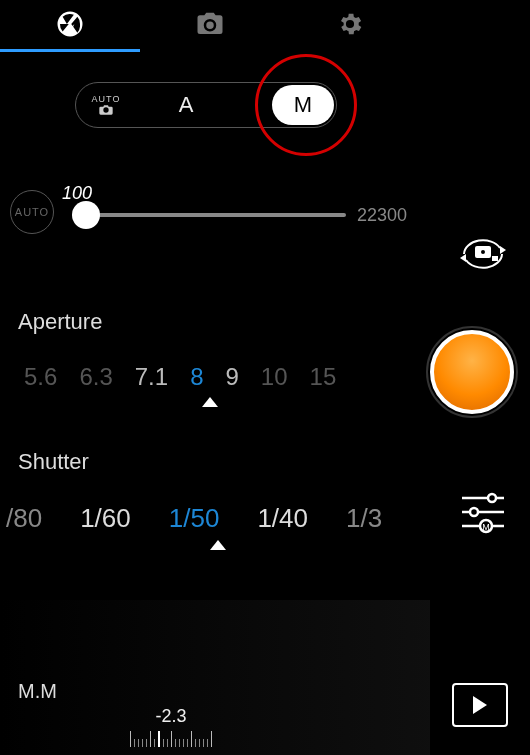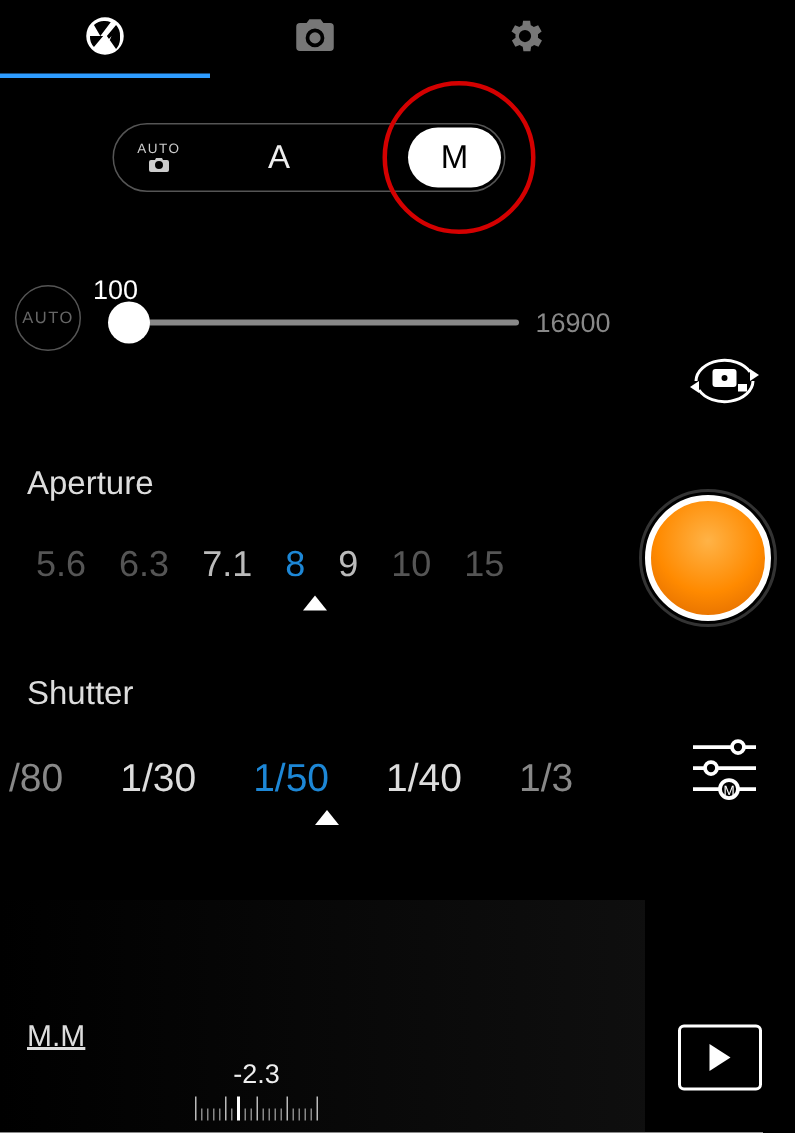--- a/index.html
+++ b/index.html
@@ -16,41 +16,41 @@
   .mode-item{flex:1;text-align:center;font-size:22px;color:#eee;}
   .mode-m{position:absolute;right:2px;top:2px;width:62px;height:40px;background:#fff;border-radius:20px;display:flex;align-items:center;justify-content:center;color:#000;font-size:22px;font-weight:500;}
   .red-ring{position:absolute;right:-22px;top:-28px;width:96px;height:96px;border:3px solid #d40000;border-radius:50%;pointer-events:none;}
   
   .iso-wrap{margin-top:55px;}
   .iso-label{color:#1d87d6;font-size:20px;margin-left:14px;}
   .iso-row{display:flex;align-items:center;margin-top:18px;position:relative;height:50px;}
   .iso-auto{width:42px;height:42px;border:1px solid #555;border-radius:50%;display:flex;align-items:center;justify-content:center;font-size:11px;color:#666;margin-left:10px;letter-spacing:1px;}
   .iso-track{position:absolute;left:76px;top:26px;width:270px;height:4px;background:#888;border-radius:2px;}
   .iso-thumb{position:absolute;left:72px;top:14px;width:28px;height:28px;background:#fff;border-radius:50%;}
-  .iso-val-min{position:absolute;left:62px;top:-4px;font-size:18px;color:#fff;}
+  .iso-val-min{position:absolute;left:62px;top:-4px;font-size:18px;color:#fff;font-style:italic;}
   .iso-val-max{position:absolute;left:357px;top:18px;font-size:18px;color:#888;}
   
   .sect-label{font-size:22px;color:#ddd;margin-left:18px;}
   
   .ap-wrap{margin-top:72px;}
   .ap-values{display:flex;gap:22px;margin:28px 0 0 24px;font-size:24px;text-align:right;}
   .ap-v{color:#555;}
   .ap-v.mid{color:#bbb;}
   .ap-v.sel{color:#1d87d6;}
   .ap-mark{position:relative;margin-left:202px;margin-top:6px;}
   .tri-up{width:0;height:0;border-left:8px solid transparent;border-right:8px solid transparent;border-bottom:10px solid #fff;}
   
   .sh-wrap{margin-top:42px;}
   .sh-values{display:flex;gap:38px;margin:28px 0 0 6px;font-size:26px;}
   .sh-v{color:#888;}
   .sh-v.sel{color:#1d87d6;}
   .sh-v.near{color:#ddd;}
   .sh-mark{position:relative;margin-left:210px;margin-top:6px;}
   
-  .mm-wrap{position:absolute;left:18px;bottom:52px;font-size:20px;color:#ddd;text-decoration:underline;}
+  .mm-wrap{position:absolute;left:18px;bottom:52px;font-size:20px;color:#ddd;}
   .ev-wrap{position:absolute;left:130px;bottom:8px;text-align:center;}
   .ev-val{font-size:18px;color:#eee;margin-bottom:2px;text-align:center;}
   .ev-ticks{display:flex;align-items:flex-end;gap:3px;height:18px;justify-content:center;}
   .ev-t{width:1px;background:#888;height:8px;}
   .ev-t.tall{height:16px;background:#bbb;}
   .ev-t.sel{height:16px;background:#fff;width:2px;}
   
   .rail{position:absolute;right:16px;top:0;bottom:0;width:84px;}
   .rail-switch{position:absolute;top:232px;right:4px;}
   .shutter-btn{position:absolute;top:330px;right:0;width:84px;height:84px;border-radius:50%;background:radial-gradient(circle at 50% 35%,#ffb347 0%,#ff8a00 55%,#d96500 100%);border:4px solid #fff;box-sizing:border-box;}
@@ -102,21 +102,21 @@
     </div>
     <div class="red-ring"></div>
   </div>
 
   <div class="iso-wrap">
     <div class="iso-row">
       <div class="iso-auto">AUTO</div>
       <div class="iso-val-min">100</div>
       <div class="iso-track"></div>
       <div class="iso-thumb"></div>
-      <div class="iso-val-max">16900</div>
+      <div class="iso-val-max">22300</div>
     </div>
   </div>
 
   <div class="ap-wrap">
     <div class="sect-label">Aperture</div>
     <div class="ap-values">
       <span class="ap-v">5.6</span>
       <span class="ap-v">6.3</span>
       <span class="ap-v mid">7.1</span>
       <span class="ap-v sel">8</span>
@@ -126,21 +126,21 @@
     </div>
     <div class="ap-mark">
         <div class="tri-up"></div>
       </div>
   </div>
 
   <div class="sh-wrap">
     <div class="sect-label">Shutter</div>
     <div class="sh-values">
       <span class="sh-v">/80</span>
-      <span class="sh-v near">1/30</span>
+      <span class="sh-v near">1/60</span>
       <span class="sh-v sel">1/50</span>
       <span class="sh-v near">1/40</span>
       <span class="sh-v">1/3</span>
     </div>
     <div class="sh-mark">
         <div class="tri-up"></div>
       </div>
   </div>
 
   <div class="fade"></div>

